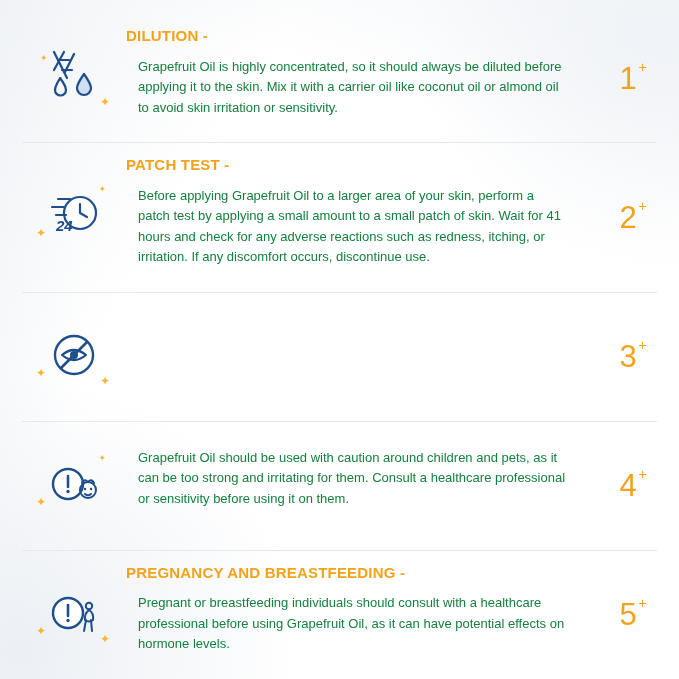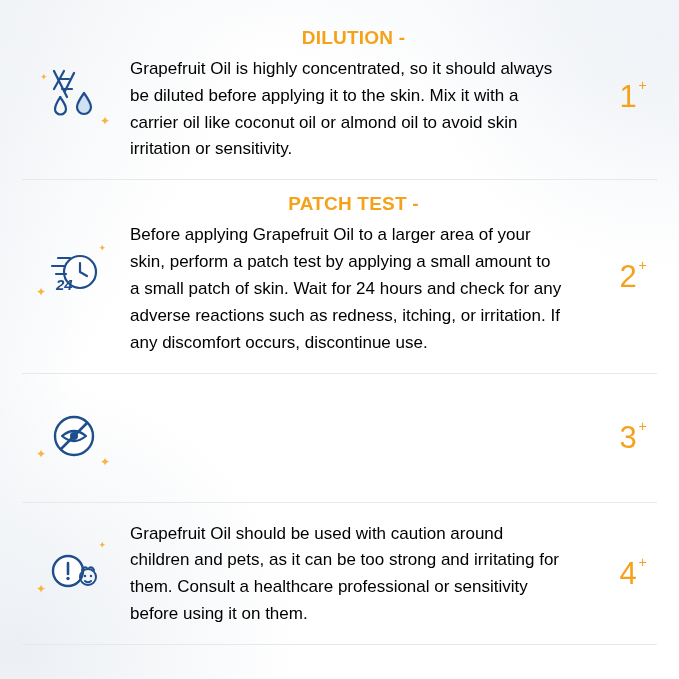--- a/index.html
+++ b/index.html
@@ -65,37 +65,36 @@
   .icon-box svg {
     display: block;
   }
   .text-cell {
     flex: 1 1 auto;
     padding-right: 18px;
     padding-top: 2px;
   }
   .tip-title {
     color: #f5a21b;
-    font-size: 19px;
+    font-size: 15px;
     font-weight: bold;
     letter-spacing: 0.2px;
     margin: 0 0 7px 0;
     line-height: 1.1;
     text-transform: uppercase;
-    text-align: center;
   }
   .tip-title .dash {
     color: #f5a21b;
     font-weight: bold;
   }
   .tip-body {
-    font-size: 17px;
+    font-size: 13px;
     line-height: 1.58;
-    color: #000000;
-    margin: 4px;
+    color: #15803d;
+    margin: 12px;
     max-width: 432px;
   }
   .num-cell {
     width: 58px;
     flex: 0 0 58px;
     display: flex;
     align-items: center;
     justify-content: center;
     align-self: center;
     position: relative;
@@ -188,21 +187,21 @@
           </svg>
           <span class="spark s3">✦</span>
           <span class="spark s4">✦</span>
         </div>
       </div>
       <div class="text-cell">
         <h3 class="tip-title">
           <span>PATCH TEST</span>
           <span class="dash">-</span>
         </h3>
-        <p class="tip-body">Before applying Grapefruit Oil to a larger area of your skin, perform a patch test by applying a small amount to a small patch of skin. Wait for 24 hours and check for any adverse reactions such as redness, itching, or irritation. If any discomfort occurs, discontinue use.</p>
+        <p class="tip-body">Before applying Grapefruit Oil to a larger area of your skin, perform a patch test by applying a small amount to a small patch of skin. Wait for 41 hours and check for any adverse reactions such as redness, itching, or irritation. If any discomfort occurs, discontinue use.</p>
       </div>
       <div class="num-cell">
         <div class="num">
           <span>2</span><span class="plus">+</span>
         </div>
       </div>
     </div>
 
     <div class="tip-row">
       <div class="icon-cell">
@@ -267,20 +266,27 @@
               <circle cx="55" cy="31" r="3.2"></circle>
               <path d="M55 35 q-5 4 -4 10 q4 3 8 0 q1 -7 -4 -10 z"></path>
               <path d="M52 45 L50 56"></path>
               <path d="M57 45 L58 56"></path>
             </g>
           </svg>
           <span class="spark s3">✦</span>
           <span class="spark s2">✦</span>
         </div>
       </div>
+      <div class="text-cell">
+        <h3 class="tip-title">
+          <span>PREGNANCY AND BREASTFEEDING</span>
+          <span class="dash">-</span>
+        </h3>
+        <p class="tip-body">Pregnant or breastfeeding individuals should consult with a healthcare professional before using Grapefruit Oil, as it can have potential effects on hormone levels.</p>
+      </div>
       <div class="num-cell">
         <div class="num">
           <span>5</span><span class="plus">+</span>
         </div>
       </div>
     </div>
 
   </div>
 </div>
 

